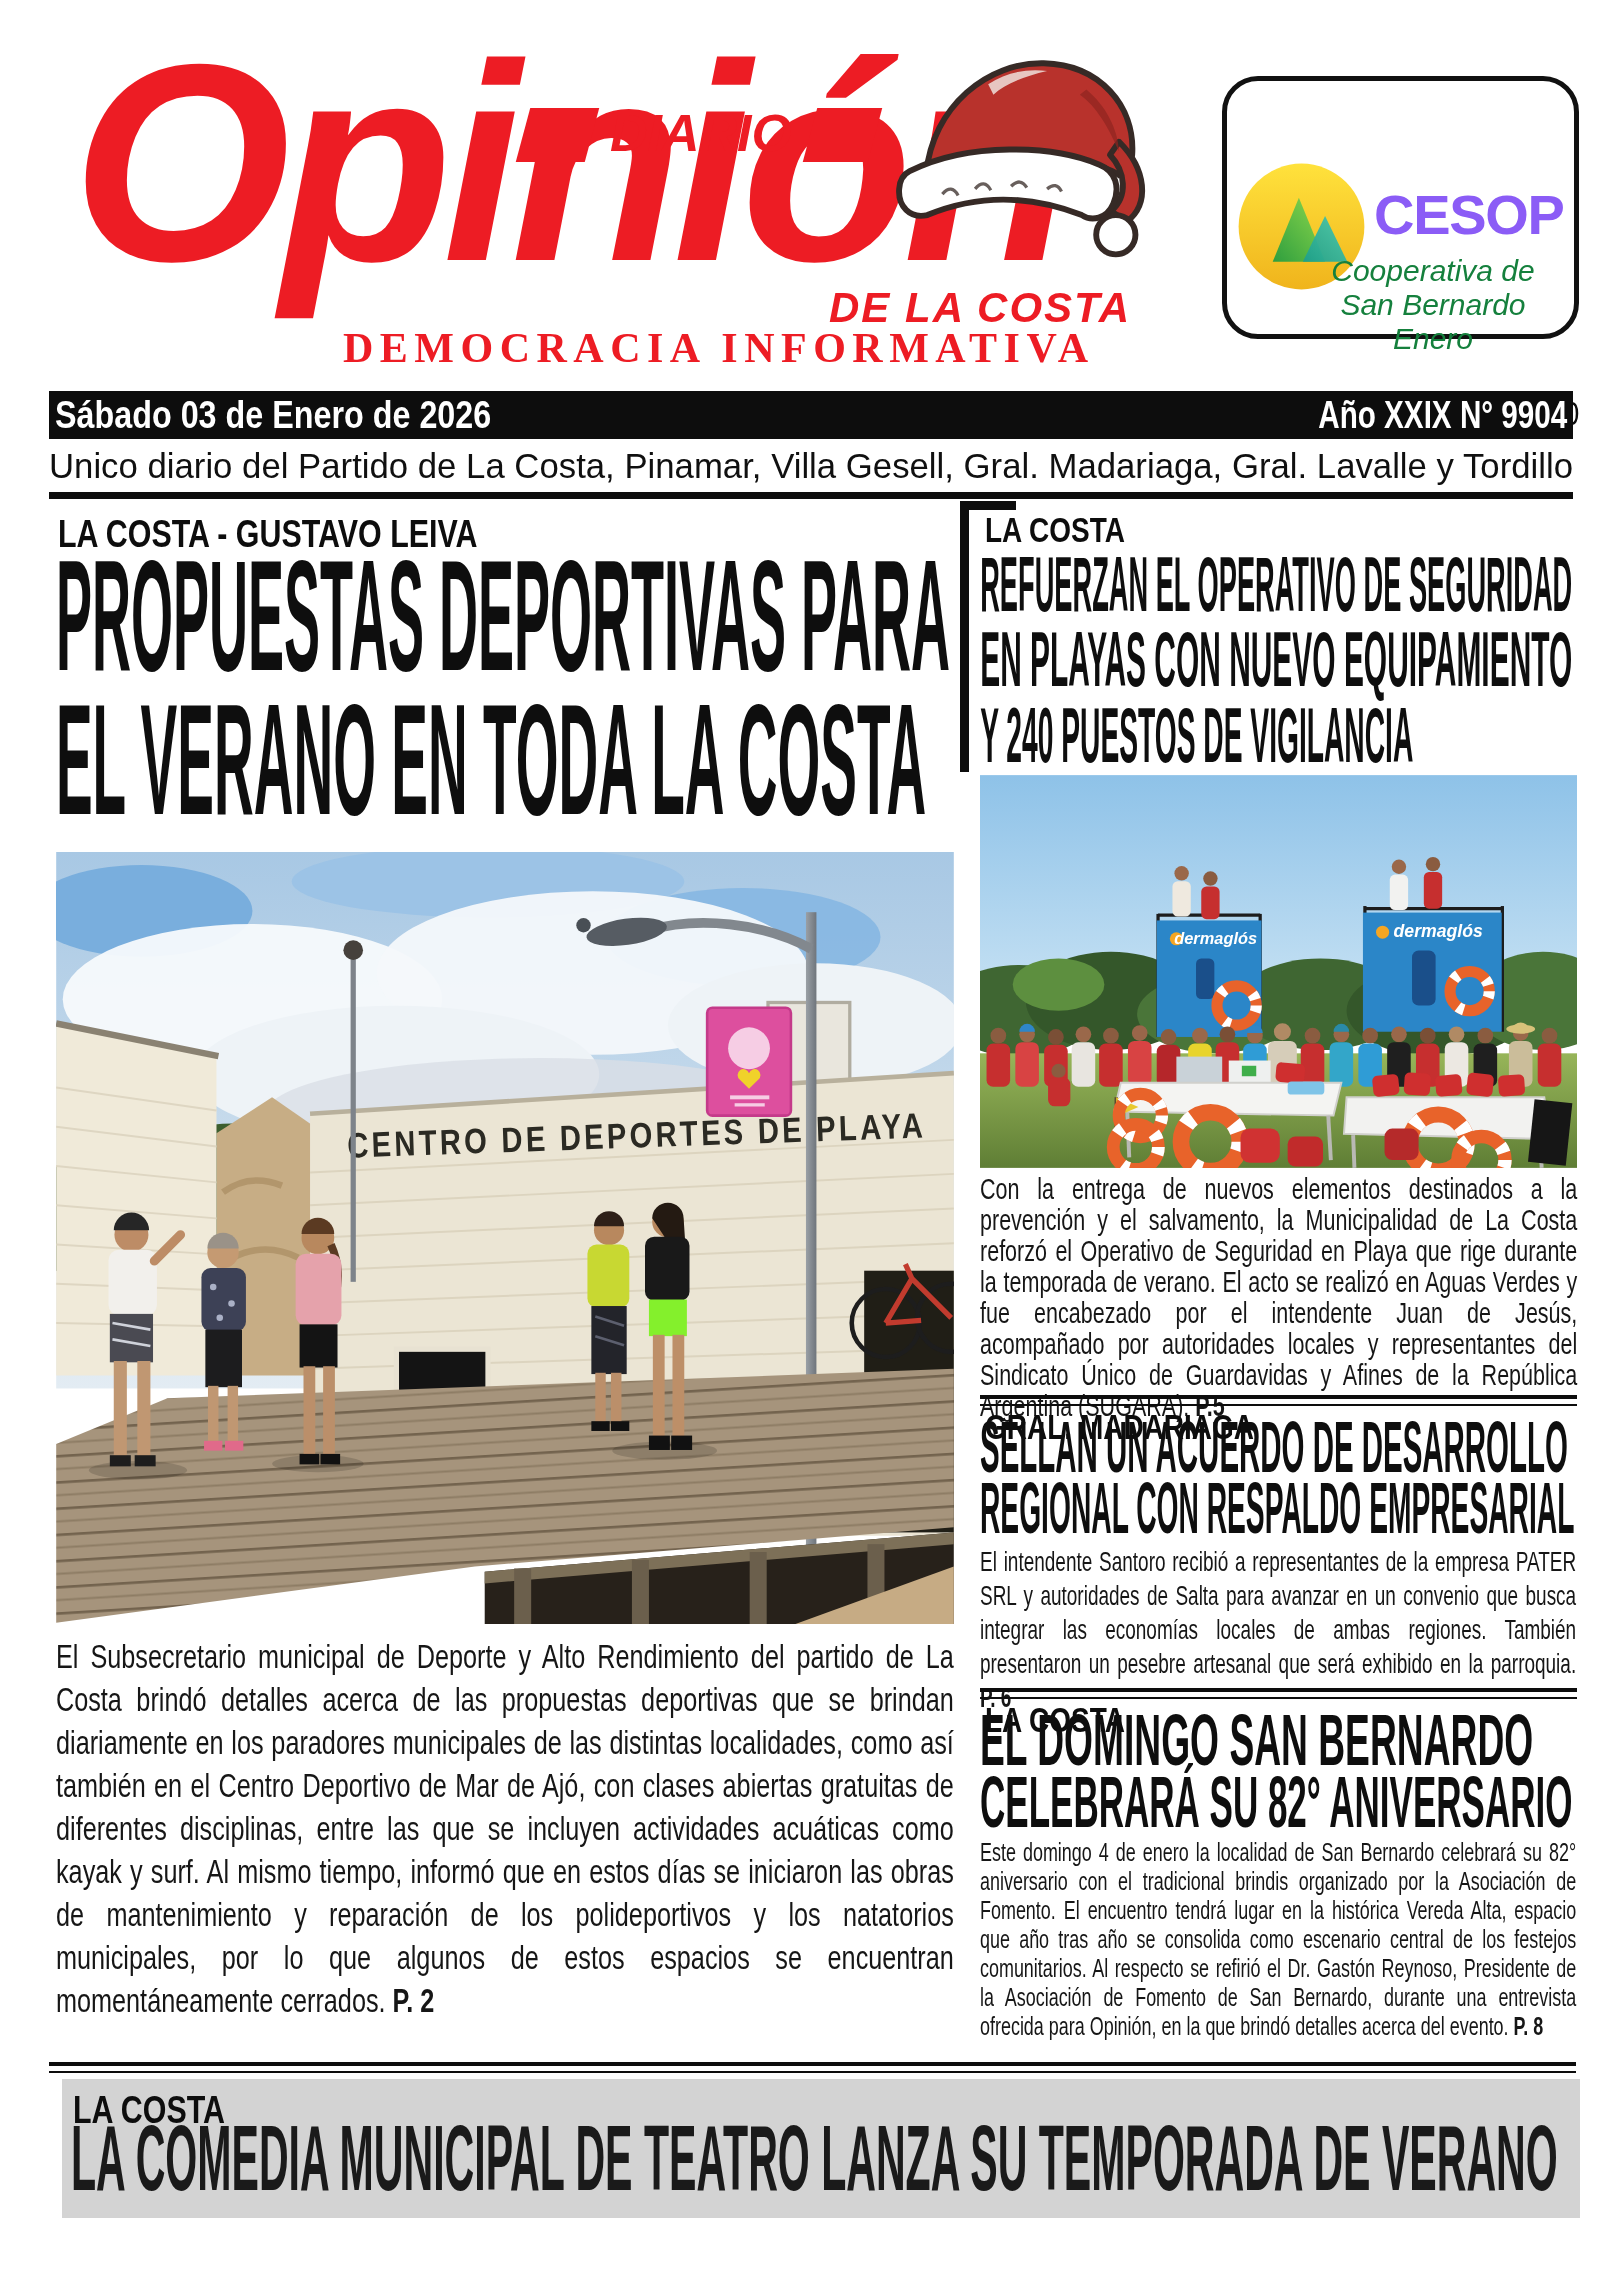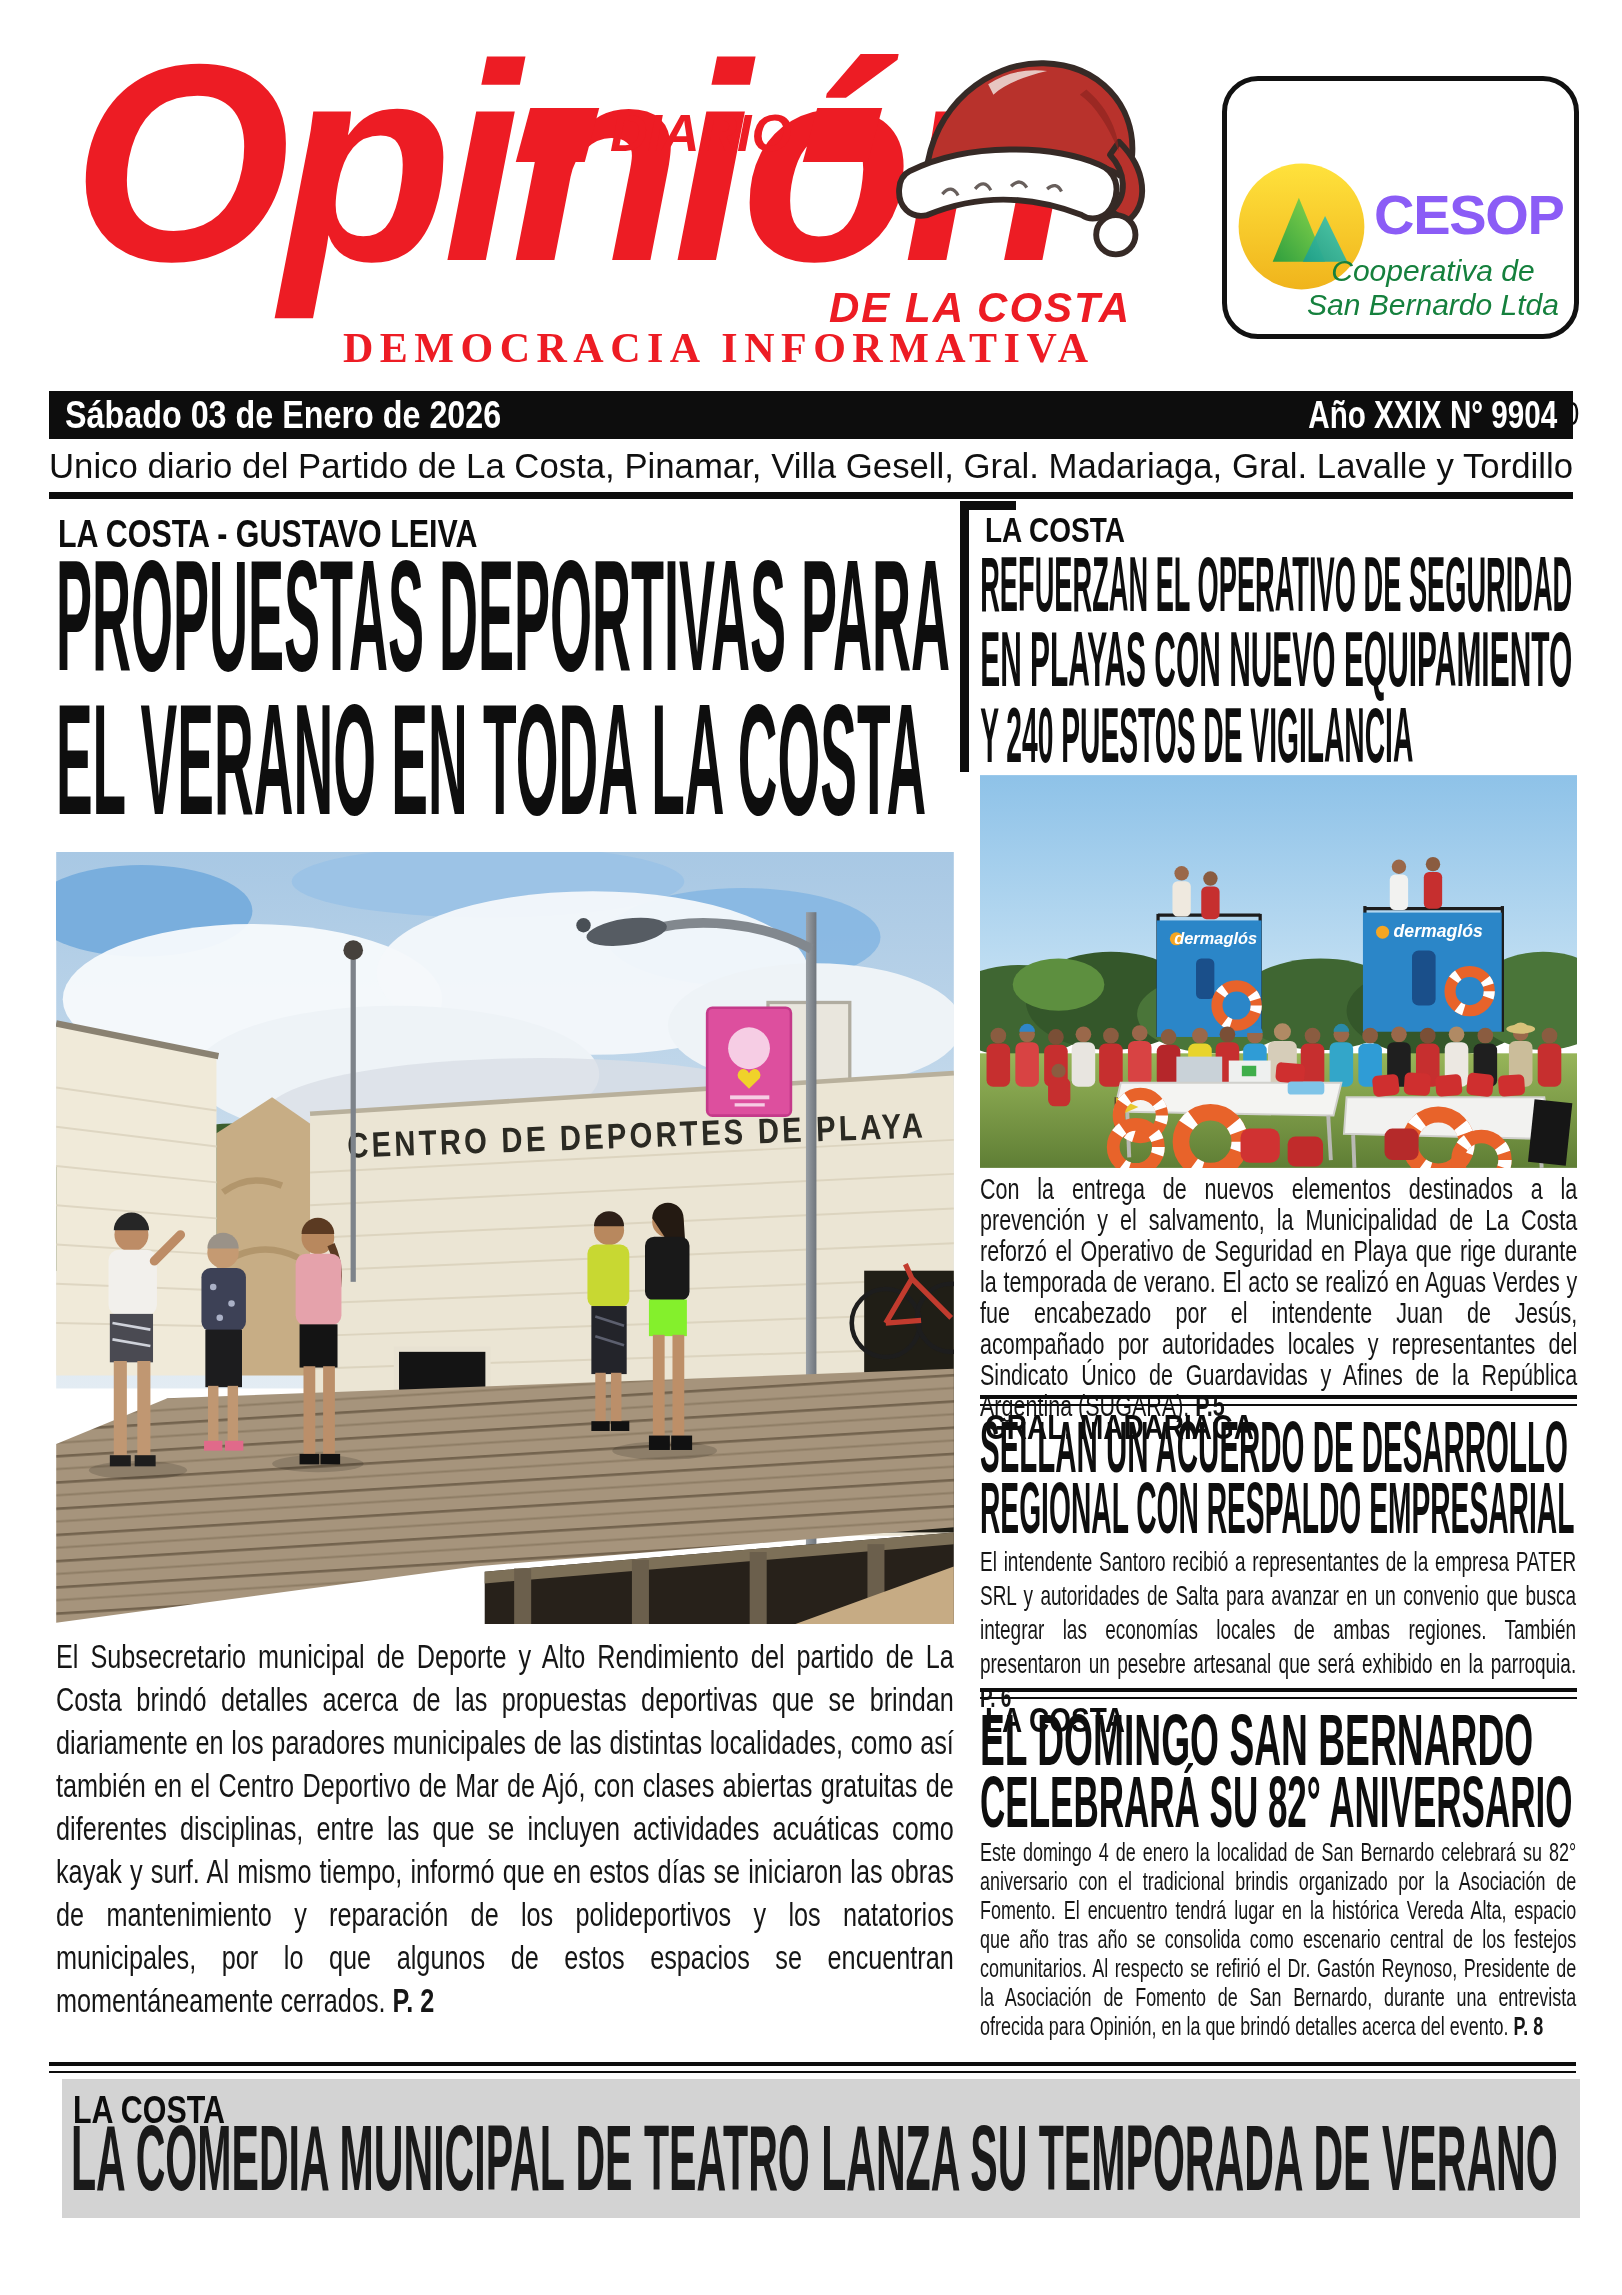--- a/index.html
+++ b/index.html
@@ -9,21 +9,21 @@
   .abs { position:absolute; }
   svg text { font-family:"Liberation Sans", sans-serif; }
   .kicker { font-weight:700; color:#0d0d0d; white-space:nowrap;
             transform:scaleX(.8); transform-origin:0 0; line-height:1; }
   .body-outer { position:absolute; overflow:visible; }
   .body-inner { transform-origin:0 0; text-align:justify; color:#161616; }
   .body-inner b { font-weight:700; }
   .dbl { border-top:4.6px solid #0d0d0d; border-bottom:2.6px solid #0d0d0d; height:11px; }
   .rule-v { background:#0d0d0d; }
   .datebar { background:#0d0d0d; display:flex; align-items:center;
-             justify-content:space-between; padding:0 16px; }
+             justify-content:space-between; padding:0 6px; }
   .datebar span { color:#fff; font-weight:700; font-size:38px; white-space:nowrap; }
   .datebar .dl { transform:scaleX(.85); transform-origin:0 50%; }
   .datebar .dr { transform:scaleX(.78); transform-origin:100% 50%; }
   .logo-title { font-style:italic; font-weight:700; font-size:281px; line-height:1;
                 letter-spacing:-9.8px; color:#ed1c24; white-space:nowrap; }
   .diario { font-style:italic; font-weight:700; font-size:52px; color:#ed1c24; }
   .redblock { background:#ed1c24; transform:skewX(-15deg); }
   .delacosta { font-style:italic; font-weight:700; font-size:42px; letter-spacing:2px;
                color:#ed1c24; white-space:nowrap; }
   .tagline { font-family:"Liberation Serif", serif; font-weight:700; font-size:42px;
@@ -73,21 +73,21 @@
       <stop offset="0" stop-color="#1d9e8a"></stop>
         <stop offset="1" stop-color="#49c9b0"></stop>
     </linearGradient>
   </defs>
   <circle cx="100" cy="100" r="96" fill="url(#yg)"></circle>
   <polygon points="56,154 96,56 136,154" fill="url(#gg)"></polygon>
   <polygon points="102,154 136,84 170,154" fill="url(#tg)" opacity=".95"></polygon>
 </svg>
 <div class="abs cesop-name" style="left:1374px; top:182px;">CESOP</div>
 <div class="abs coop" style="left:1299px; top:254px;">Cooperativa de</div>
-<div class="abs coop" style="left:1299px; top:288px;">San Bernardo Ltda</div>
+<div class="abs coop" style="left:1299px; top:288px;">San Bernardo Enero</div>
 <div class="abs price-wrap" style="left:1222px; top:347px;">
   <span class="price-in">Valor del Ejemplar $ 1.500</span>
 </div>
 
 <div class="abs datebar" style="left:49px; top:391px; width:1524px; height:48px;">
   <span class="dl">Sábado 03 de Enero de 2026</span>
   <span class="dr">Año XXIX N° 9904</span>
 </div>
 
 <svg class="abs" style="left:49px; top:445px;" width="1524" height="42" viewBox="0 0 2330 64">

